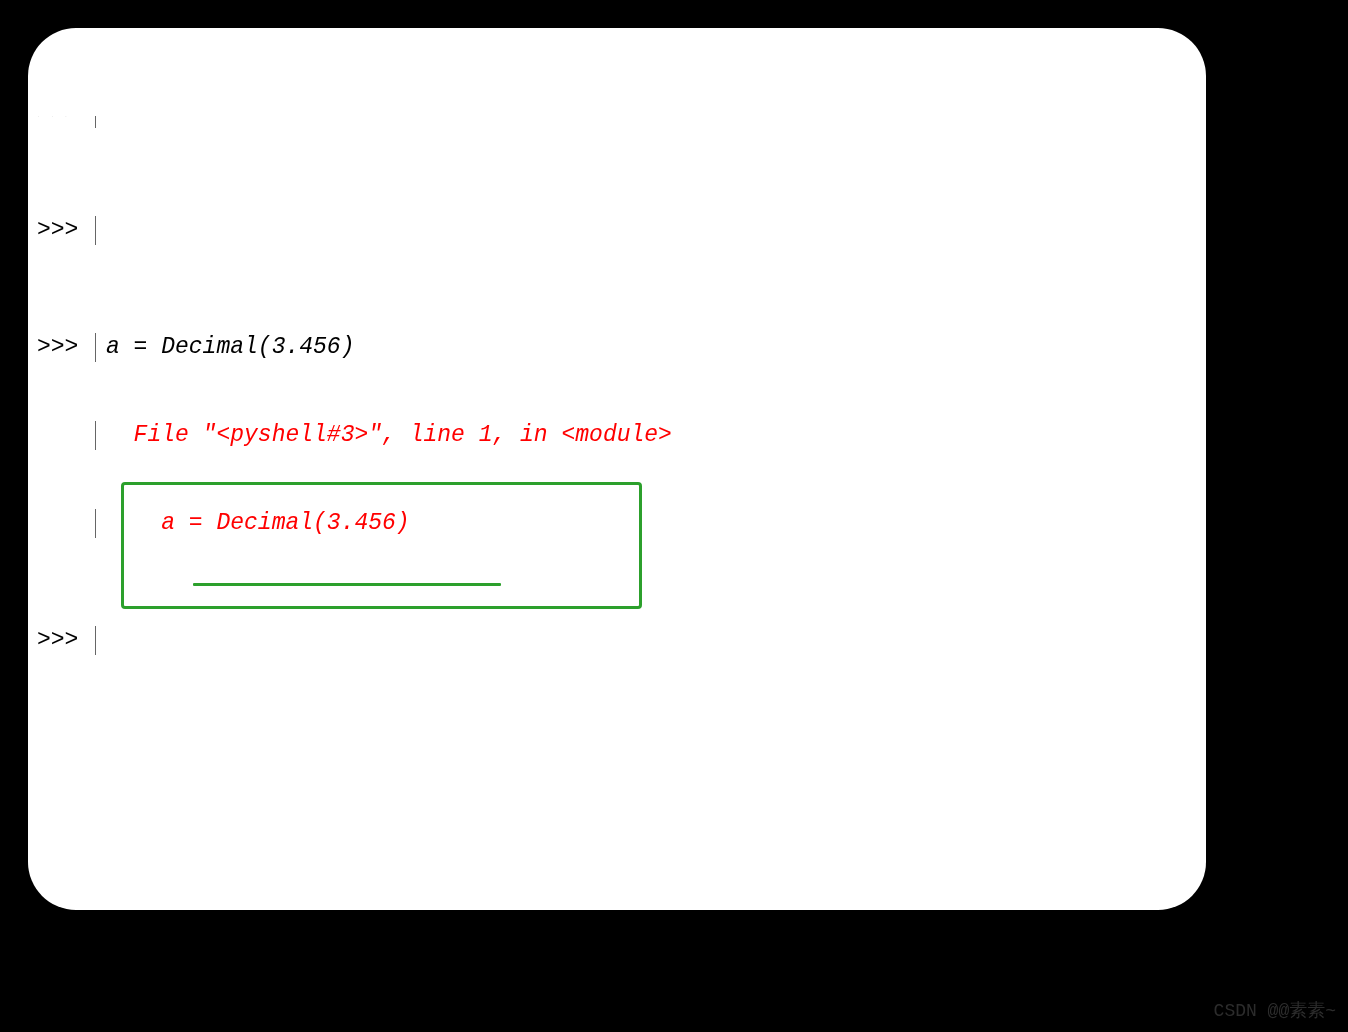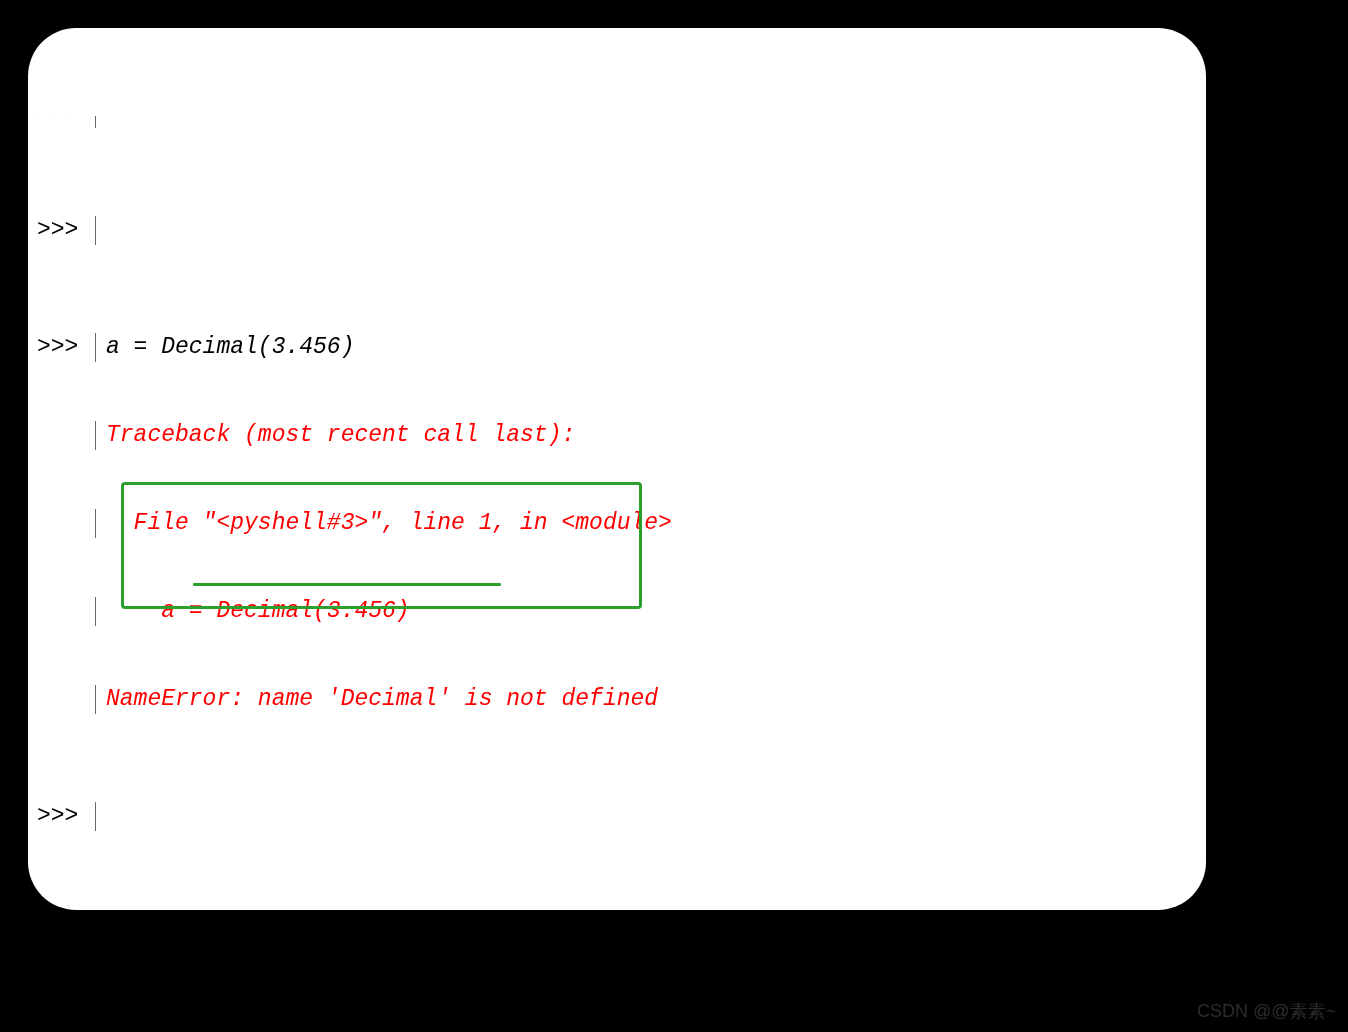--- a/index.html
+++ b/index.html
@@ -66,21 +66,21 @@
       background: #2ca02c;
       border-radius: 1px;
       pointer-events: none;
     }
     .watermark {
       position: absolute;
       right: 12px;
       bottom: 6px;
       color: #4a4a4a;
       font-size: 18px;
-      font-family: Liberation Sans, sans-serif;
+      font-family: Liberation Mono, monospace;
       opacity: 0.6;
     }
     .partial-top {
       height: 12px;
       overflow: hidden;
       position: relative;
     }
     .partial-top .gutter-p {
       position: absolute;
       left: 9px;
@@ -103,24 +103,22 @@
   <div class="terminal-content">
 
     <div class="partial-top">
       <span class="gutter-p">&gt;&gt;&gt;</span>
       <span class="border-p"></span>
     </div>
 
     <div class="line"><span class="gutter">&gt;&gt;&gt;</span><span class="code"></span></div>
 
     <div class="line"><span class="gutter">&gt;&gt;&gt;</span><span class="code">a = Decimal(3.456)</span></div>
-    <div class="line"><span class="gutter"></span><span class="code err">Traceback (most recent call last):</span></div>
     <div class="line"><span class="gutter"></span><span class="code err">  File "&lt;pyshell#3&gt;", line 1, in &lt;module&gt;</span></div>
     <div class="line"><span class="gutter"></span><span class="code err">    a = Decimal(3.456)</span></div>
-    <div class="line"><span class="gutter"></span><span class="code err">NameError: name 'Decimal' is not defined</span></div>
 
     <div class="line"><span class="gutter">&gt;&gt;&gt;</span><span class="code"></span></div>
 
     
     
     
     
     
 
     

